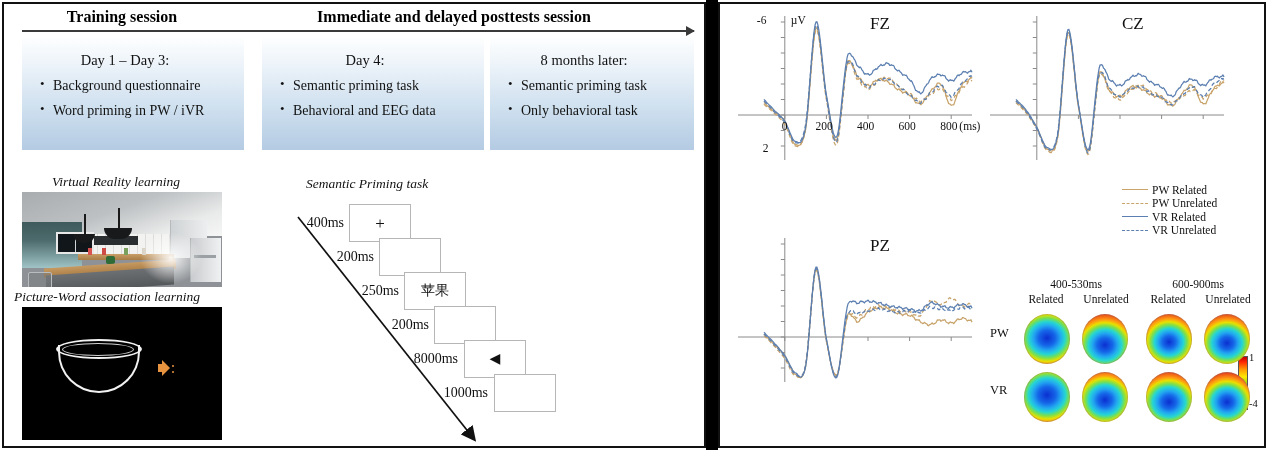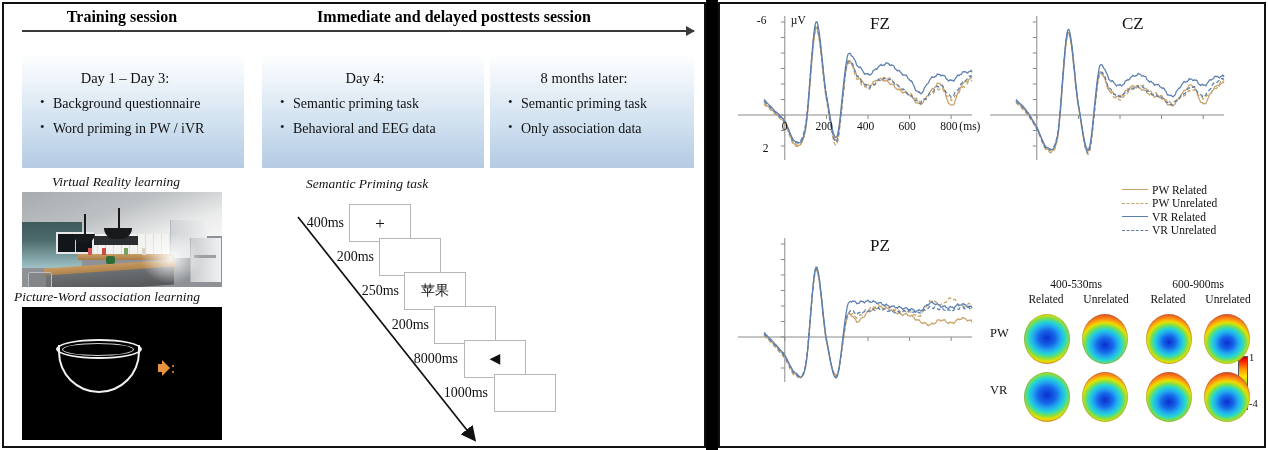--- a/index.html
+++ b/index.html
@@ -18,21 +18,21 @@
   .hdr{position:absolute;top:4px;font-weight:bold;font-size:16px;color:#000;
        text-align:center;white-space:nowrap;}
   .hdr-train{left:18px;width:200px;}
   .hdr-post{left:225px;width:450px;}
   .axisline{position:absolute;left:18px;top:26px;width:672px;height:2px;background:#3a3a3a;}
   .axisline:after{content:"";position:absolute;right:-1px;top:-4px;
       border-left:9px solid #3a3a3a;border-top:5px solid transparent;
       border-bottom:5px solid transparent;}
 
   
-  .bbox{position:absolute;top:52px;height:112px;box-sizing:border-box;
+  .bbox{position:absolute;top:34px;height:112px;box-sizing:border-box;
         background:linear-gradient(to bottom,#fdfefe 0%,#eef4fa 22%,#cfe0ef 62%,#b4cbe3 100%);
         padding:8px 26px 0 10px;}
   .bbox .ttl{text-align:center;font-size:14.5px;color:#111;margin:6px 0 8px 0;}
   .bbox ul{list-style:none;margin:0;padding:0 0 0 6px;}
   .bbox li{font-size:14px;color:#111;margin:0 0 7px 0;line-height:1.25;
            position:relative;padding-left:15px;white-space:nowrap;}
   .bbox li:before{content:"\2022";position:absolute;left:2px;top:-1px;font-size:13px;}
   .box1{left:18px;width:222px;}
   .box2{left:258px;width:222px;}
   .box3{left:486px;width:204px;}
@@ -154,21 +154,21 @@
       <div class="ttl">Day 4:</div>
       <ul>
         <li>Semantic priming task</li>
         <li>Behavioral and EEG data</li>
       </ul>
     </div>
     <div class="bbox box3">
       <div class="ttl">8 months later:</div>
       <ul>
         <li>Semantic priming task</li>
-        <li>Only association data</li>
+        <li>Only behavioral task</li>
       </ul>
     </div>
 
     <div class="cap cap-vr">Virtual Reality learning</div>
     <div class="cap cap-pw">Picture-Word association learning</div>
 
     <div class="vr-img">
       <div class="k-ceil"></div>
       <div class="k-wallL"></div>
       <div class="k-tile"></div>

